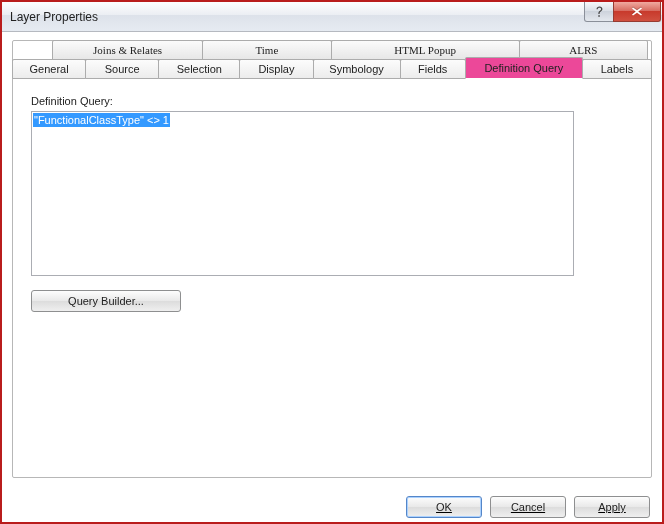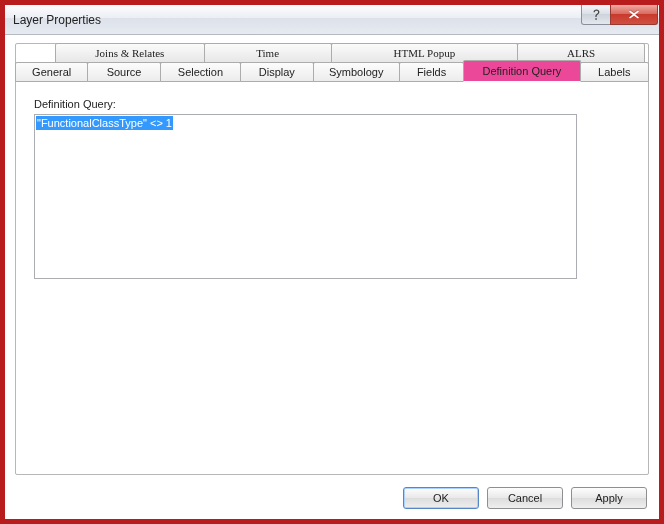--- a/index.html
+++ b/index.html
@@ -7,21 +7,21 @@
   body {
     width: 664px; height: 524px;
     font-family: "Segoe UI", Tahoma, sans-serif;
     font-size: 12px;
     background: #f5efe0;
     overflow: hidden;
   }
   .window {
     width: 664px; height: 524px;
     background: #ffffff;
-    border: 5px solid #b91c1c;
+    border: 2px solid #b91c1c;
     position: relative;
     box-shadow: 0 0 6px rgba(0,0,0,0.3);
   }
   
   .titlebar {
     height: 30px;
     background: linear-gradient(to bottom, #fdfdfe 0%, #ebeef3 45%, #dde2ea 46%, #e6ebf2 100%);
     border-bottom: 1px solid #b5b9c0;
     position: relative;
     display: flex;
@@ -162,23 +162,24 @@
     font-size: 11px;
     color: #222;
     cursor: default;
     display: flex;
     align-items: center;
     justify-content: center;
   }
   
   .bottom-bar {
     position: absolute;
-    bottom: 10px; right: 12px;
+    bottom: 4px; right: 12px;
     display: flex;
     gap: 8px;
+    text-decoration: underline;
   }
   .dlg-btn {
     width: 76px;
     height: 22px;
     border: 1px solid #8e8f90;
     border-radius: 3px;
     background: linear-gradient(to bottom, #fdfdfd, #e9e9e9 49%, #dcdcdc 50%, #efefef);
     font-size: 11px;
     color: #222;
     cursor: default;
@@ -254,20 +255,23 @@
               <span>Labels</span>
             </div>
         </div>
       </div>
 
       <div class="panel">
         <span class="panel-label">Definition Query:</span>
         <div class="query-box">
           <span class="query-sel">"FunctionalClassType" &lt;&gt; 1</span>
         </div>
+        <div class="builder-btn">
+          <span>Query Builder...</span>
+        </div>
       </div>
     </div>
 
     <div class="bottom-bar">
       <div class="dlg-btn default">
           <span>OK</span>
         </div>
       <div class="dlg-btn">
           <span>Cancel</span>
         </div>

